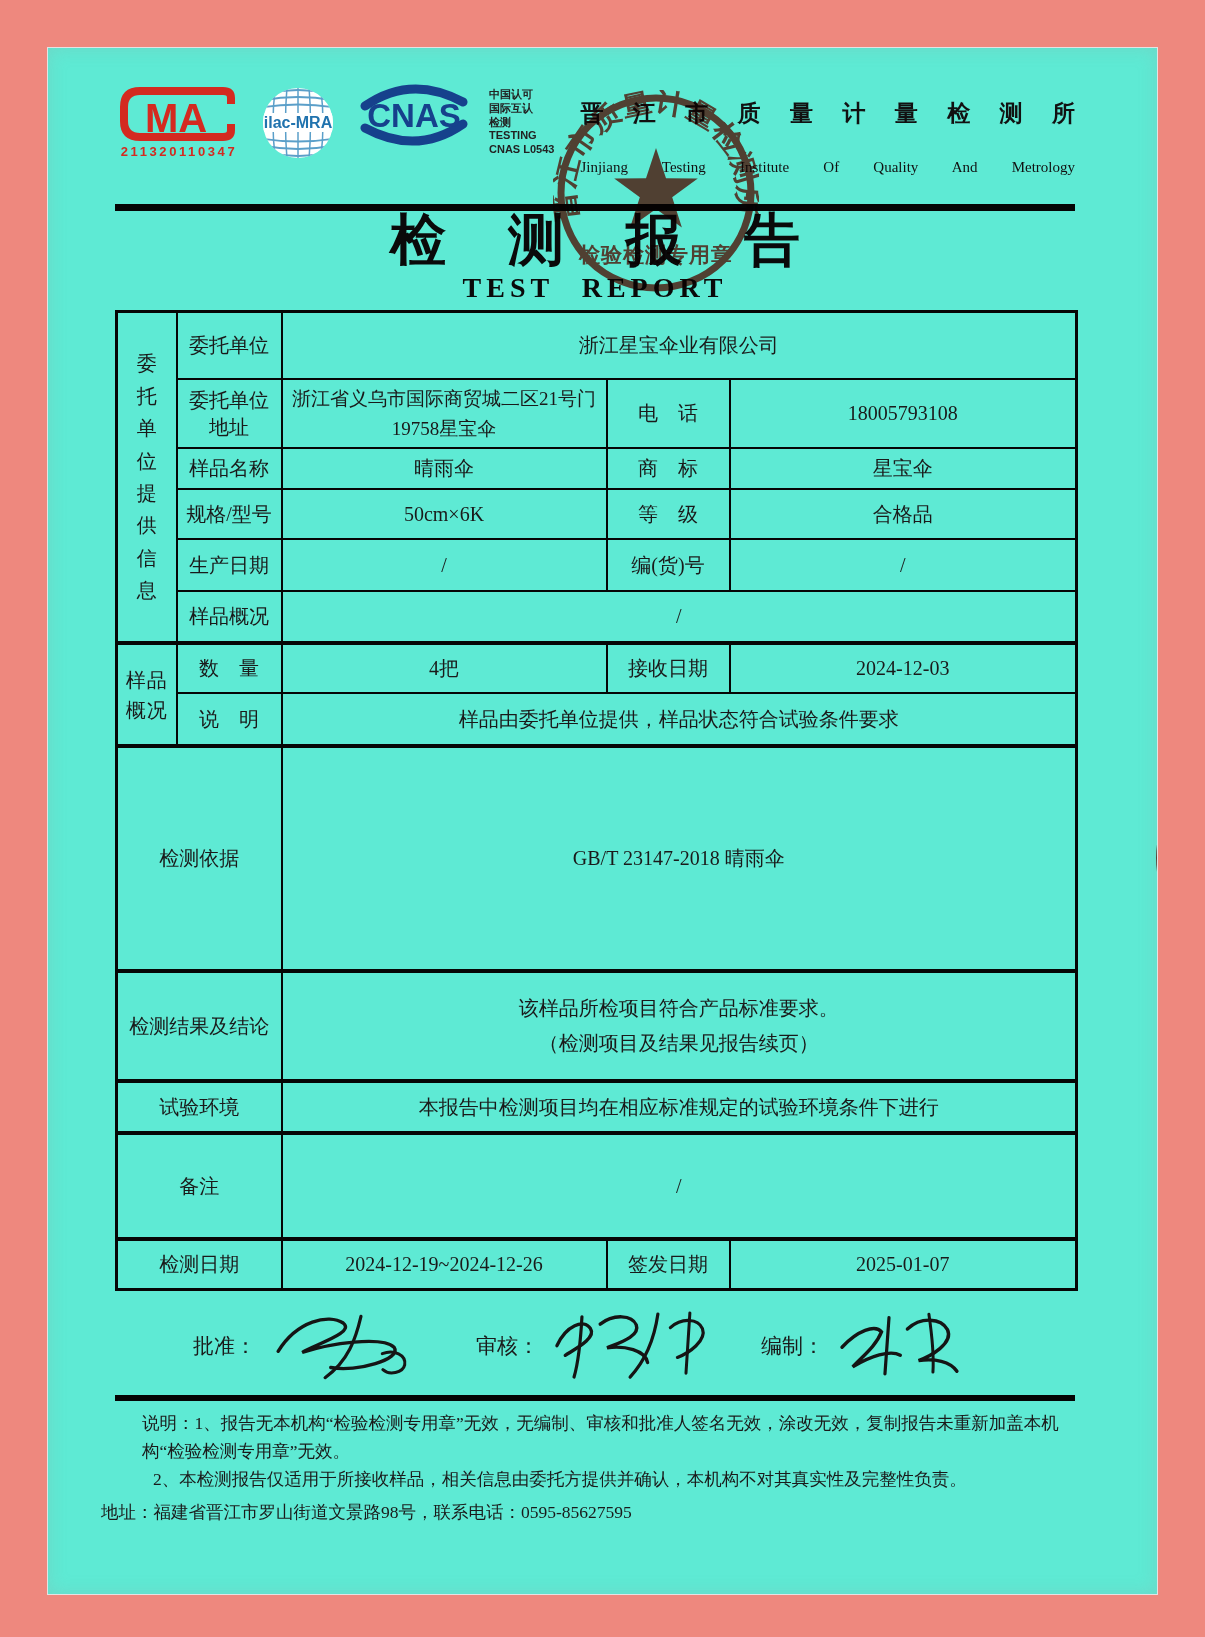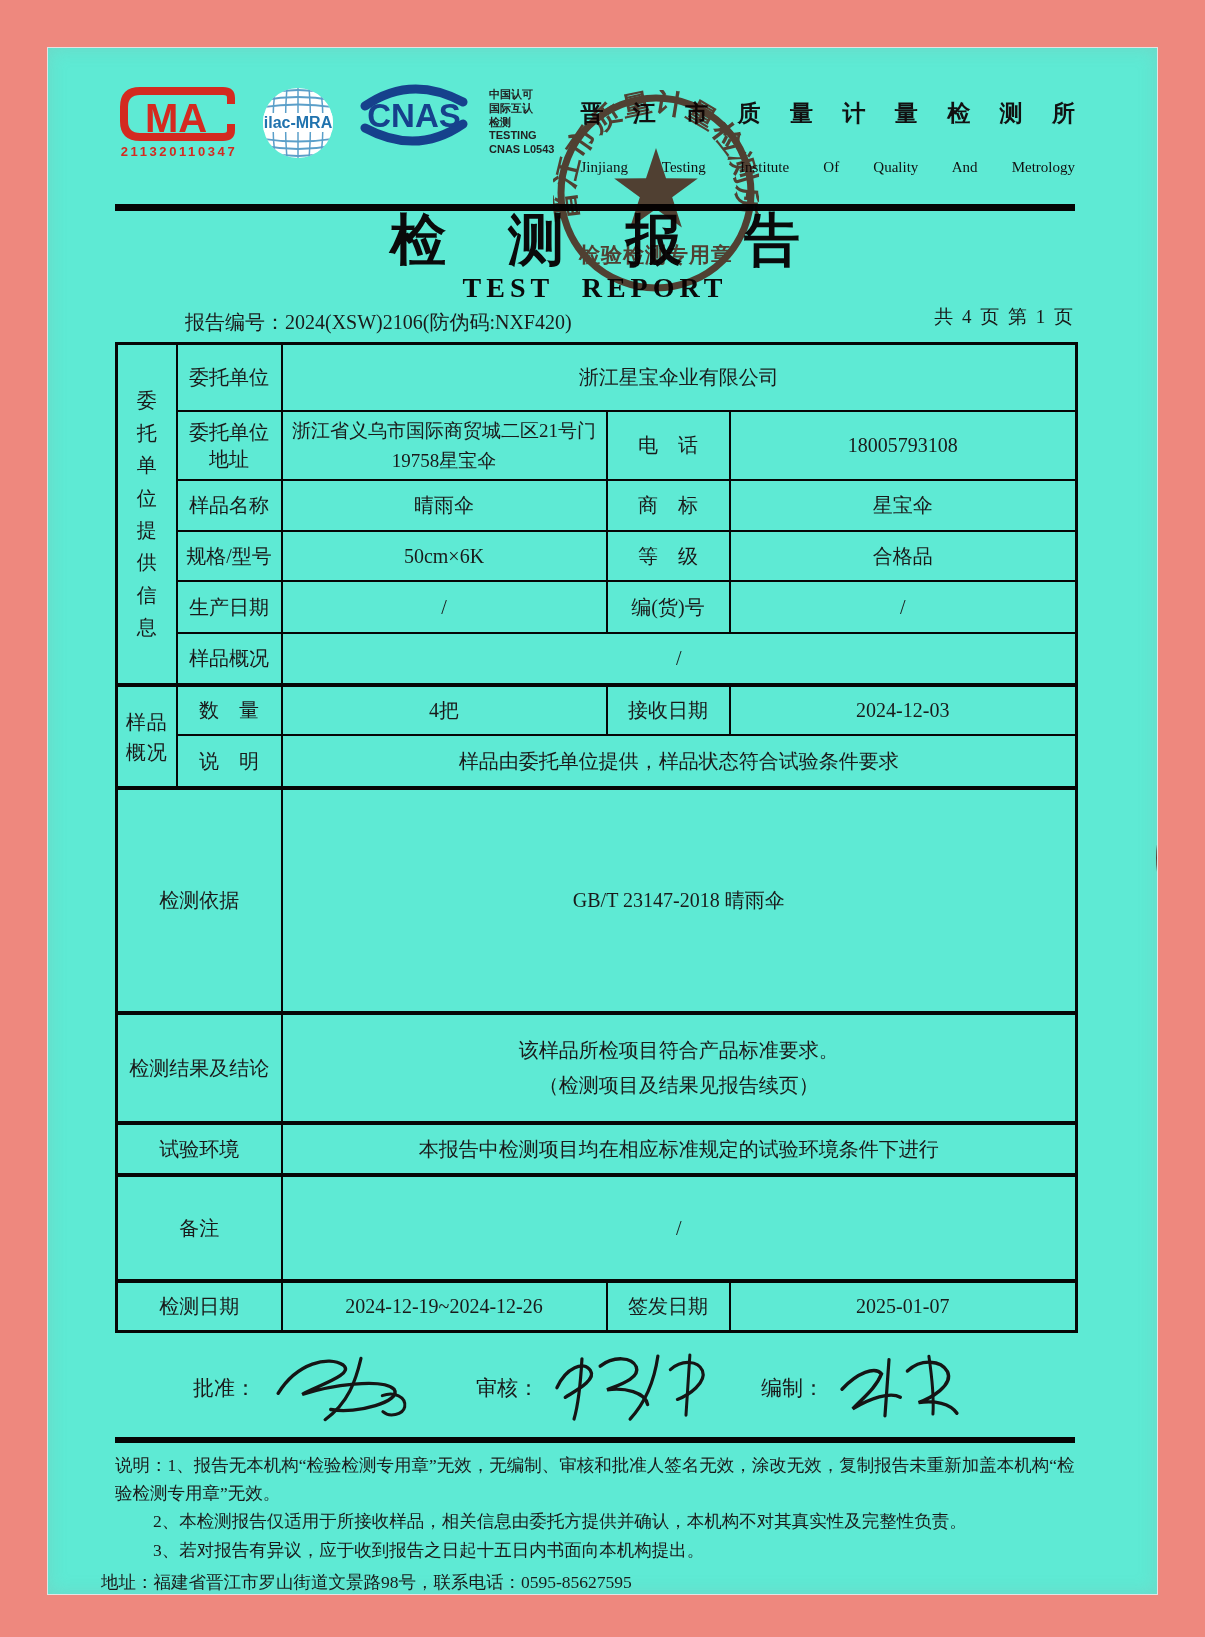--- a/index.html
+++ b/index.html
@@ -69,21 +69,21 @@
   td.val-left{text-align:left;padding-left:40px;}
   tr.tsec td{border-top-width:4px;}
   .two-line{line-height:1.75;}
   
   .sign-row{display:flex;align-items:center;margin-top:14px;height:82px;}
   .sign-label{font-size:21px;}
   .sig{margin:0 8px;transform:rotate(-2deg);}
   
   .foot-rule{height:6px;background:#050505;margin-top:8px;}
   .notes{font-size:17.5px;line-height:1.62;margin-top:8px;}
-  .note-first{text-indent:0;}
+  .note-first{text-indent:0;margin-left:27px;}
   .note-indent{padding-left:38px;}
   .addr{font-size:17.5px;margin-top:6px;margin-left:-14px;}
   
   .stamp-main{position:absolute;left:505px;top:42px;width:206px;height:206px;mix-blend-mode:multiply;opacity:.92;pointer-events:none;}
   .stamp-edge{position:absolute;right:0;top:680px;width:44px;height:260px;overflow:hidden;mix-blend-mode:multiply;opacity:.88;pointer-events:none;}
 </style>
 </head>
 <body>
 
 <div class="sheet">
@@ -136,24 +136,20 @@
         <div class="inst-cn">晋江市质量计量检测所</div>
         <div class="inst-en">Jinjiang Testing Institute Of Quality And Metrology</div>
       </div>
     </div>
 
     <div class="rule"></div>
 
     <div class="title-cn">检测报告</div>
     <div class="title-en">TEST  REPORT</div>
 
-    <div class="meta-row">
-      <div class="report-no"><span>报告编号：</span><span>2024(XSW)2106(防伪码:NXF420)</span></div>
-      <div class="pagination">共 4 页 第 1 页</div>
-    </div>
 
     <table class="report">
       <colgroup>
           <col class="cA">
           <col class="cB">
           <col class="cC">
           <col class="cD">
           <col class="cE">
         </colgroup>
       <tbody>
@@ -163,21 +159,21 @@
             </td>
         <td>委托单位</td>
         <td class="val-left" colspan="3">浙江星宝伞业有限公司</td>
       </tr>
       <tr style="height:69px">
         <td>委托单位地址</td>
         <td style="font-size:19px;line-height:1.55">浙江省义乌市国际商贸城二区21号门19758星宝伞</td>
         <td>电　话</td>
         <td>18005793108</td>
       </tr>
-      <tr style="height:51px">
+      <tr style="height:41px">
         <td>样品名称</td>
         <td>晴雨伞</td>
         <td>商　标</td>
         <td>星宝伞</td>
       </tr>
       <tr style="height:50px">
         <td>规格/型号</td>
         <td>50cm×6K</td>
         <td>等　级</td>
         <td>合格品</td>
@@ -258,21 +254,20 @@
         <path d="M76,20 C90,8 110,10 116,22 C122,36 98,48 86,52 C102,50 118,54 124,64" fill="none" stroke="#151515" stroke-width="3.4" stroke-linecap="round"></path>
         <path d="M98,6 C100,24 102,44 100,64" fill="none" stroke="#151515" stroke-width="3" stroke-linecap="round"></path>
       </svg>
     </div>
 
     <div class="foot-rule"></div>
 
     <div class="notes">
       <div class="note-first">说明：1、报告无本机构“检验检测专用章”无效，无编制、审核和批准人签名无效，涂改无效，复制报告未重新加盖本机构“检验检测专用章”无效。</div>
       <div class="note-indent">2、本检测报告仅适用于所接收样品，相关信息由委托方提供并确认，本机构不对其真实性及完整性负责。</div>
-      <div class="note-indent">3、若对报告有异议，应于收到报告之日起十五日内书面向本机构提出。</div>
     </div>
     <div class="addr">地址：福建省晋江市罗山街道文景路98号，联系电话：0595-85627595</div>
   </div>
 
   <svg class="stamp-main" viewBox="0 0 206 206">
     <circle cx="103" cy="103" r="95" fill="none" stroke="#d6362b" stroke-width="7"></circle>
     <polygon points="103,58 113,88.2 144.8,88.4 119.2,107.3 128.9,137.6 103,119 77.1,137.6 86.8,107.3 61.2,88.4 93,88.2" fill="#d6362b"></polygon>
     <defs>
       <path id="arcPath" d="M 26.6,133.5 A 82,82 0 1 1 179.4,133.5" fill="none"></path>
     </defs>

